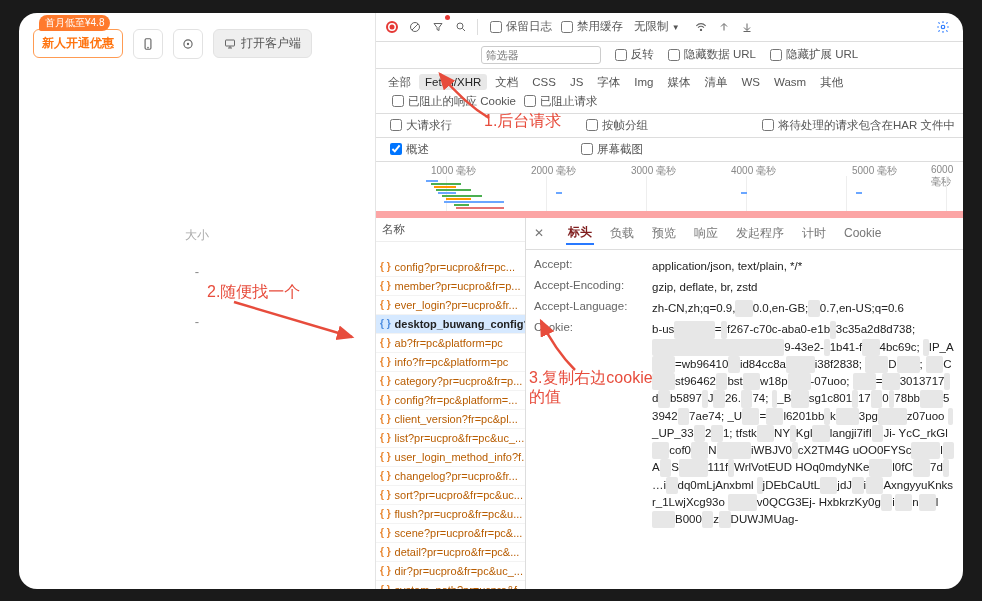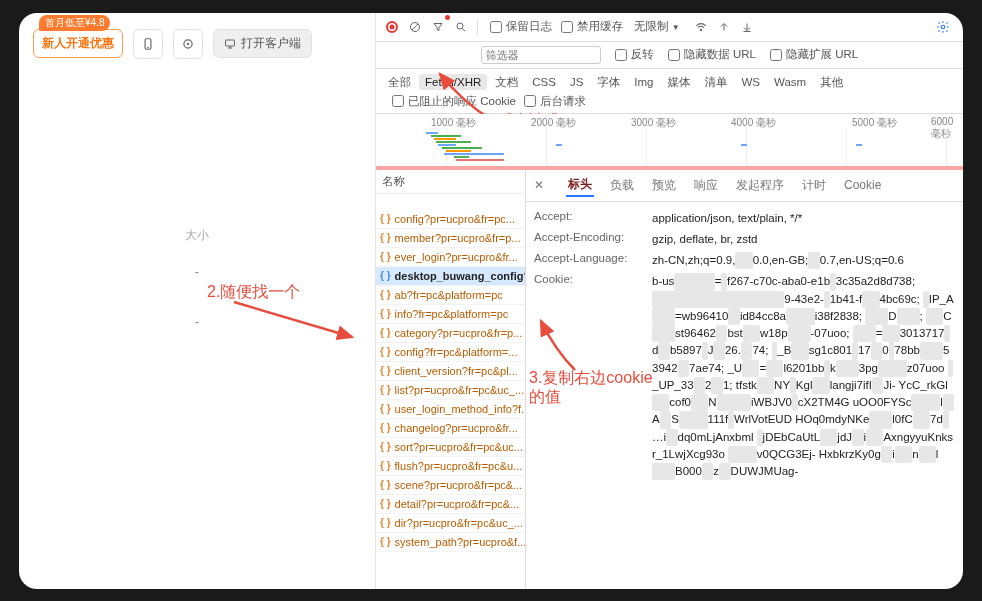--- a/index.html
+++ b/index.html
@@ -28,21 +28,21 @@
   .dt-chk input { width:12px; height:12px; }
   .dt-select { font-size:11.5px; color:#555; margin-left:8px; }
   .dt-gear { margin-left:auto; margin-right:4px; color:#2979ff; }
   .dt-filterbar { display:flex; align-items:center; gap:8px; padding:4px 6px; border-bottom:1px solid #ddd;justify-content:center; }
   .dt-filter-input { width:120px; height:18px; border:1px solid #ccc; border-radius:3px; font-size:11px; padding:1px 4px; }
   .dt-typerow { display:flex; align-items:center; gap:2px; padding:4px 6px; border-bottom:1px solid #ddd; flex-wrap:wrap; }
   .type-chip { font-size:11.5px; padding:2px 6px; border-radius:3px; color:#555; cursor:pointer; }
   .type-chip.sel { background:#e8e8e8; color:#222; }
   .dt-chkrow { display:flex; align-items:center; gap:24px; padding:4px 8px; border-bottom:1px solid #ddd; flex-wrap:wrap; }
   .dt-chkrow .sp { flex:1; }
-  .dt-timeline { height:56px; border-bottom:4px solid #fca5a5; position:relative; background:#fff; }
+  .dt-timeline { height:56px; border-bottom:7px solid #fca5a5; position:relative; background:#fff; }
   .tl-tick { position:absolute; top:2px; font-size:10px; color:#888; }
   .tl-grid { position:absolute; top:14px; bottom:0; border-left:1px solid #eee; }
   .tl-bar { position:absolute; height:2px; }
   .dt-split { flex:1; display:flex; min-height:0; }
   .req-col { width:150px; border-right:1px solid #ddd; display:flex; flex-direction:column;gap:16px; }
   .req-head { padding:4px 6px; font-size:11.5px; color:#555; border-bottom:1px solid #eee; }
   .req-list { flex:1; overflow:hidden; }
   .req-item { display:flex; align-items:center; gap:4px; padding:3px 4px; font-size:11px; color:#b85c00; border-bottom:1px solid #f3f3f3; white-space:nowrap; overflow:hidden; text-overflow:ellipsis; cursor:pointer; }
   .req-item .oc { color:#e8832b; font-weight:600; font-size:10px; }
   .req-item.sel { background:#d6e9ff; color:#222; font-weight:600; }
@@ -200,24 +200,49 @@
       <span class="type-chip">清单</span>
       <span class="type-chip">WS</span>
       <span class="type-chip">Wasm</span>
       <span class="type-chip">其他</span>
       <label class="dt-chk" style="margin-left:10px">
           <input type="checkbox" style="">
           <span>已阻止的响应 Cookie</span>
         </label>
       <label class="dt-chk">
           <input type="checkbox" style="">
-          <span>后台请求</span>
-        </label>
-    </div>
-
+          <span>已阻止请求</span>
+        </label>
+    </div>
+
+    <div class="dt-chkrow">
+      <label class="dt-chk">
+          <input type="checkbox" style="">
+          <span>大请求行</span>
+        </label>
+      <label class="dt-chk" style="margin-left:110px">
+          <input type="checkbox" style="">
+          <span>按帧分组</span>
+        </label>
+      <span class="sp"></span>
+      <label class="dt-chk">
+          <input type="checkbox" style="">
+          <span>将待处理的请求包含在HAR 文件中</span>
+        </label>
+    </div>
+    <div class="dt-chkrow" style="border-bottom:1px solid #ddd">
+      <label class="dt-chk">
+          <input type="checkbox" checked="" style="">
+          <span>概述</span>
+        </label>
+      <label class="dt-chk" style="margin-left:128px">
+          <input type="checkbox" style="">
+          <span>屏幕截图</span>
+        </label>
+    </div>
 
     <div class="annot" style="top:98px; left:465px;">1.后台请求</div>
     <svg class="arrow" style="top:55px; left:415px;" width="70" height="55">
       <defs>
           <marker id="ah1" markerWidth="8" markerHeight="8" refX="6" refY="3" orient="auto">
             <path d="M0,0 L7,3 L0,6 Z" fill="#e74c3c"></path>
           </marker>
         </defs>
       <path d="M55,50 Q30,35 6,6" stroke="#e74c3c" stroke-width="2.5" fill="none" marker-end="url(#ah1)"></path>
     </svg>

